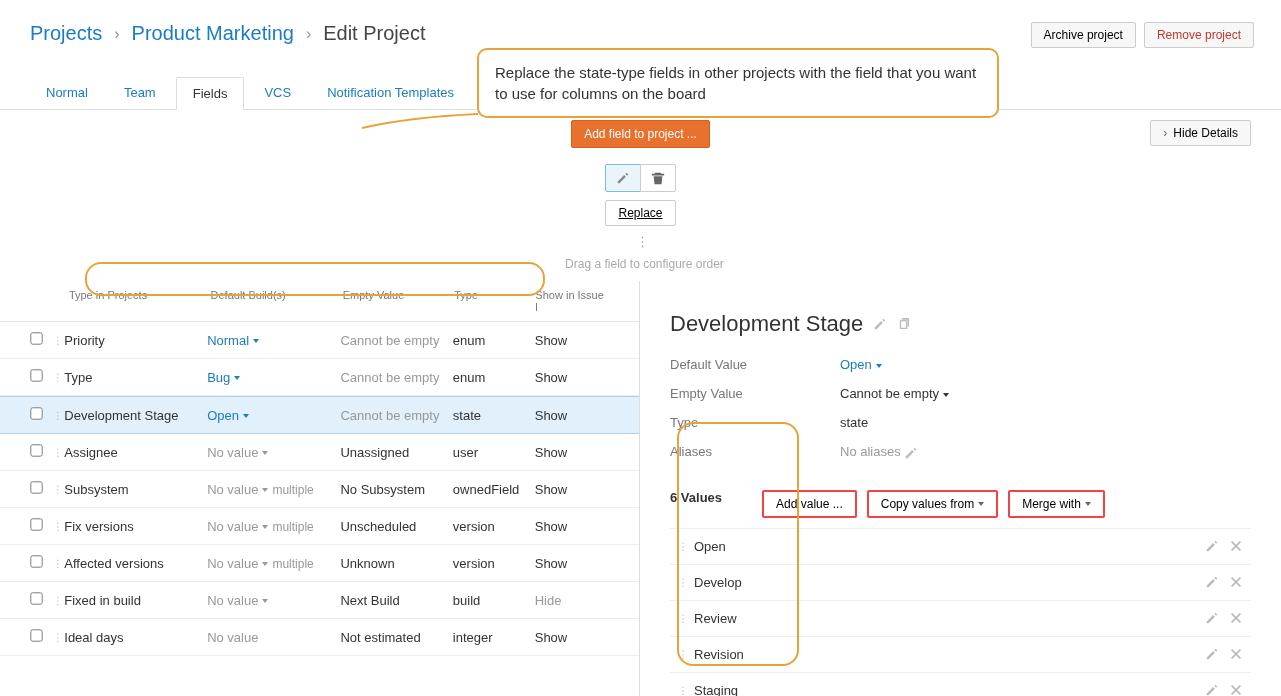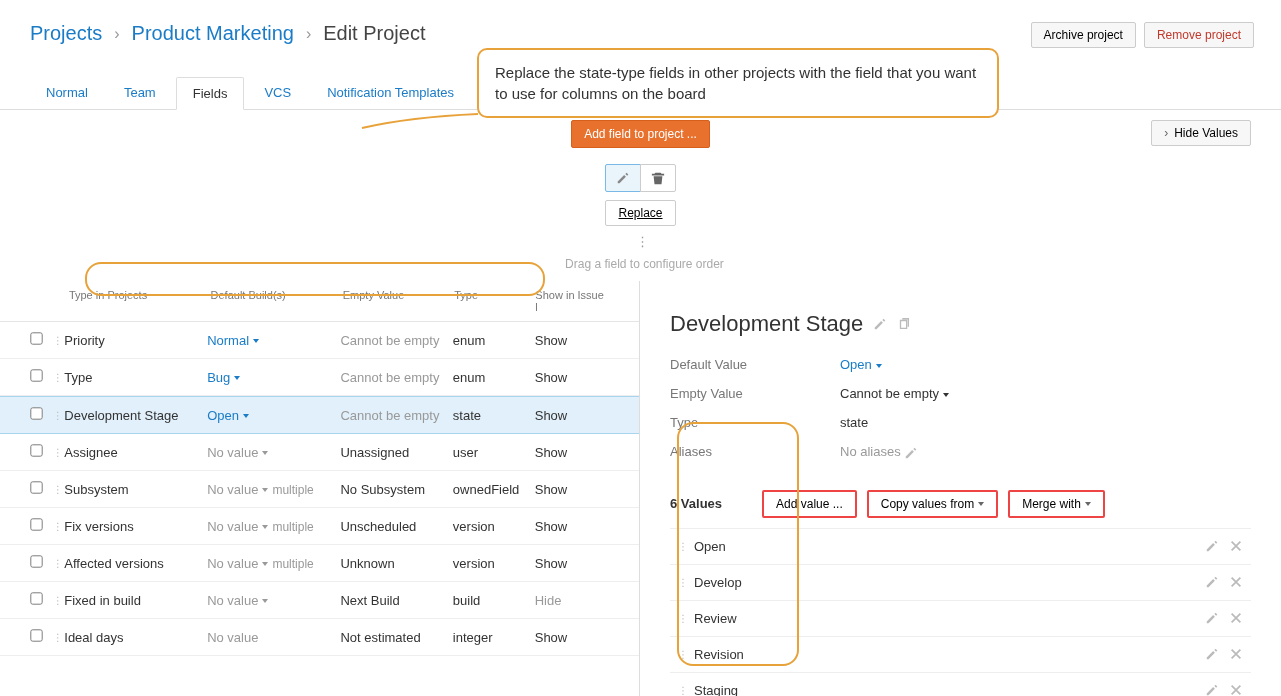--- a/index.html
+++ b/index.html
@@ -40,21 +40,21 @@
 .row-drag { width: 12px; color: #bbb; cursor: move; font-size: 10px; letter-spacing: -2px; }
 .link-val { color: #1a7cc7; }
 .caret { display: inline-block; width: 0; height: 0; border-left: 3px solid transparent; border-right: 3px solid transparent; border-top: 4px solid currentColor; margin-left: 4px; vertical-align: middle; }
 .gray { color: #999; }
 .gray-val { color: #999; }
 .multiple { color: #999; font-size: 12px; margin-left: 4px; }
 .detail-title { font-size: 22px; color: #333; display: flex; align-items: center; gap: 10px; margin-bottom: 20px; }
 .small-icon { color: #bbb; cursor: pointer; }
 .props { display: grid; grid-template-columns: 170px 1fr; row-gap: 14px; font-size: 13px; margin-bottom: 30px; }
 .props .lbl { color: #777; }
-.values-header { display: flex; align-items: center; gap: 10px; margin-bottom: 10px; font-size: 13px; }
+.values-header { display: flex; gap: 10px; margin-bottom: 10px; font-size: 13px; }
 .values-header .count { font-weight: bold; }
 .btn-sm { border: 2px solid #ef4444; background: #fff; padding: 5px 12px; font-size: 12px; border-radius: 2px; cursor: pointer; }
 .value-row { display: flex; align-items: center; padding: 10px 8px; border-top: 1px solid #eee; }
 .value-row:last-child { border-bottom: 1px solid #eee; }
 .value-drag { width: 16px; color: #bbb; font-size: 10px; }
 .value-label { flex: 1; }
 .value-resolved { color: #999; margin-right: 12px; font-size: 12px; }
 .value-actions { display: flex; gap: 10px; color: #bbb; }
 .callout { position: absolute; top: 48px; left: 477px; width: 522px; border: 2px solid #e8a23a; border-radius: 10px; background: #fff; padding: 12px 16px; font-size: 15px; color: #333; line-height: 1.4; }
 .callout-line { position: absolute; top: 112px; left: 360px; width: 118px; height: 18px; pointer-events: none; }
@@ -99,21 +99,21 @@
       <svg class="trash-svg" viewBox="0 0 16 16">
           <path fill="#666" d="M5 2h6l1 1h3v2H1V3h3l1-1zM3 6h10l-1 9H4L3 6z"></path>
         </svg>
     </div>
   </div>
   <button class="btn" style="background:#fff;text-decoration:underline;">Replace</button>
   <span class="gray" style="margin-left:4px;">⋮</span>
   <span class="drag-hint">Drag a field to configure order</span>
   <button class="btn hide-details">
     <span style="color:#666;">›</span>
-    <span>Hide Values</span>
+    <span>Hide Details</span>
   </button>
 </div>
 
 <div class="columns">
   <div class="left">
     <div class="thead">
       <div style="width:20px"></div>
       <div class="col-field">Type in Projects</div>
       <div class="col-default">Default Build(s)</div>
       <div class="col-empty">Empty Value</div>

